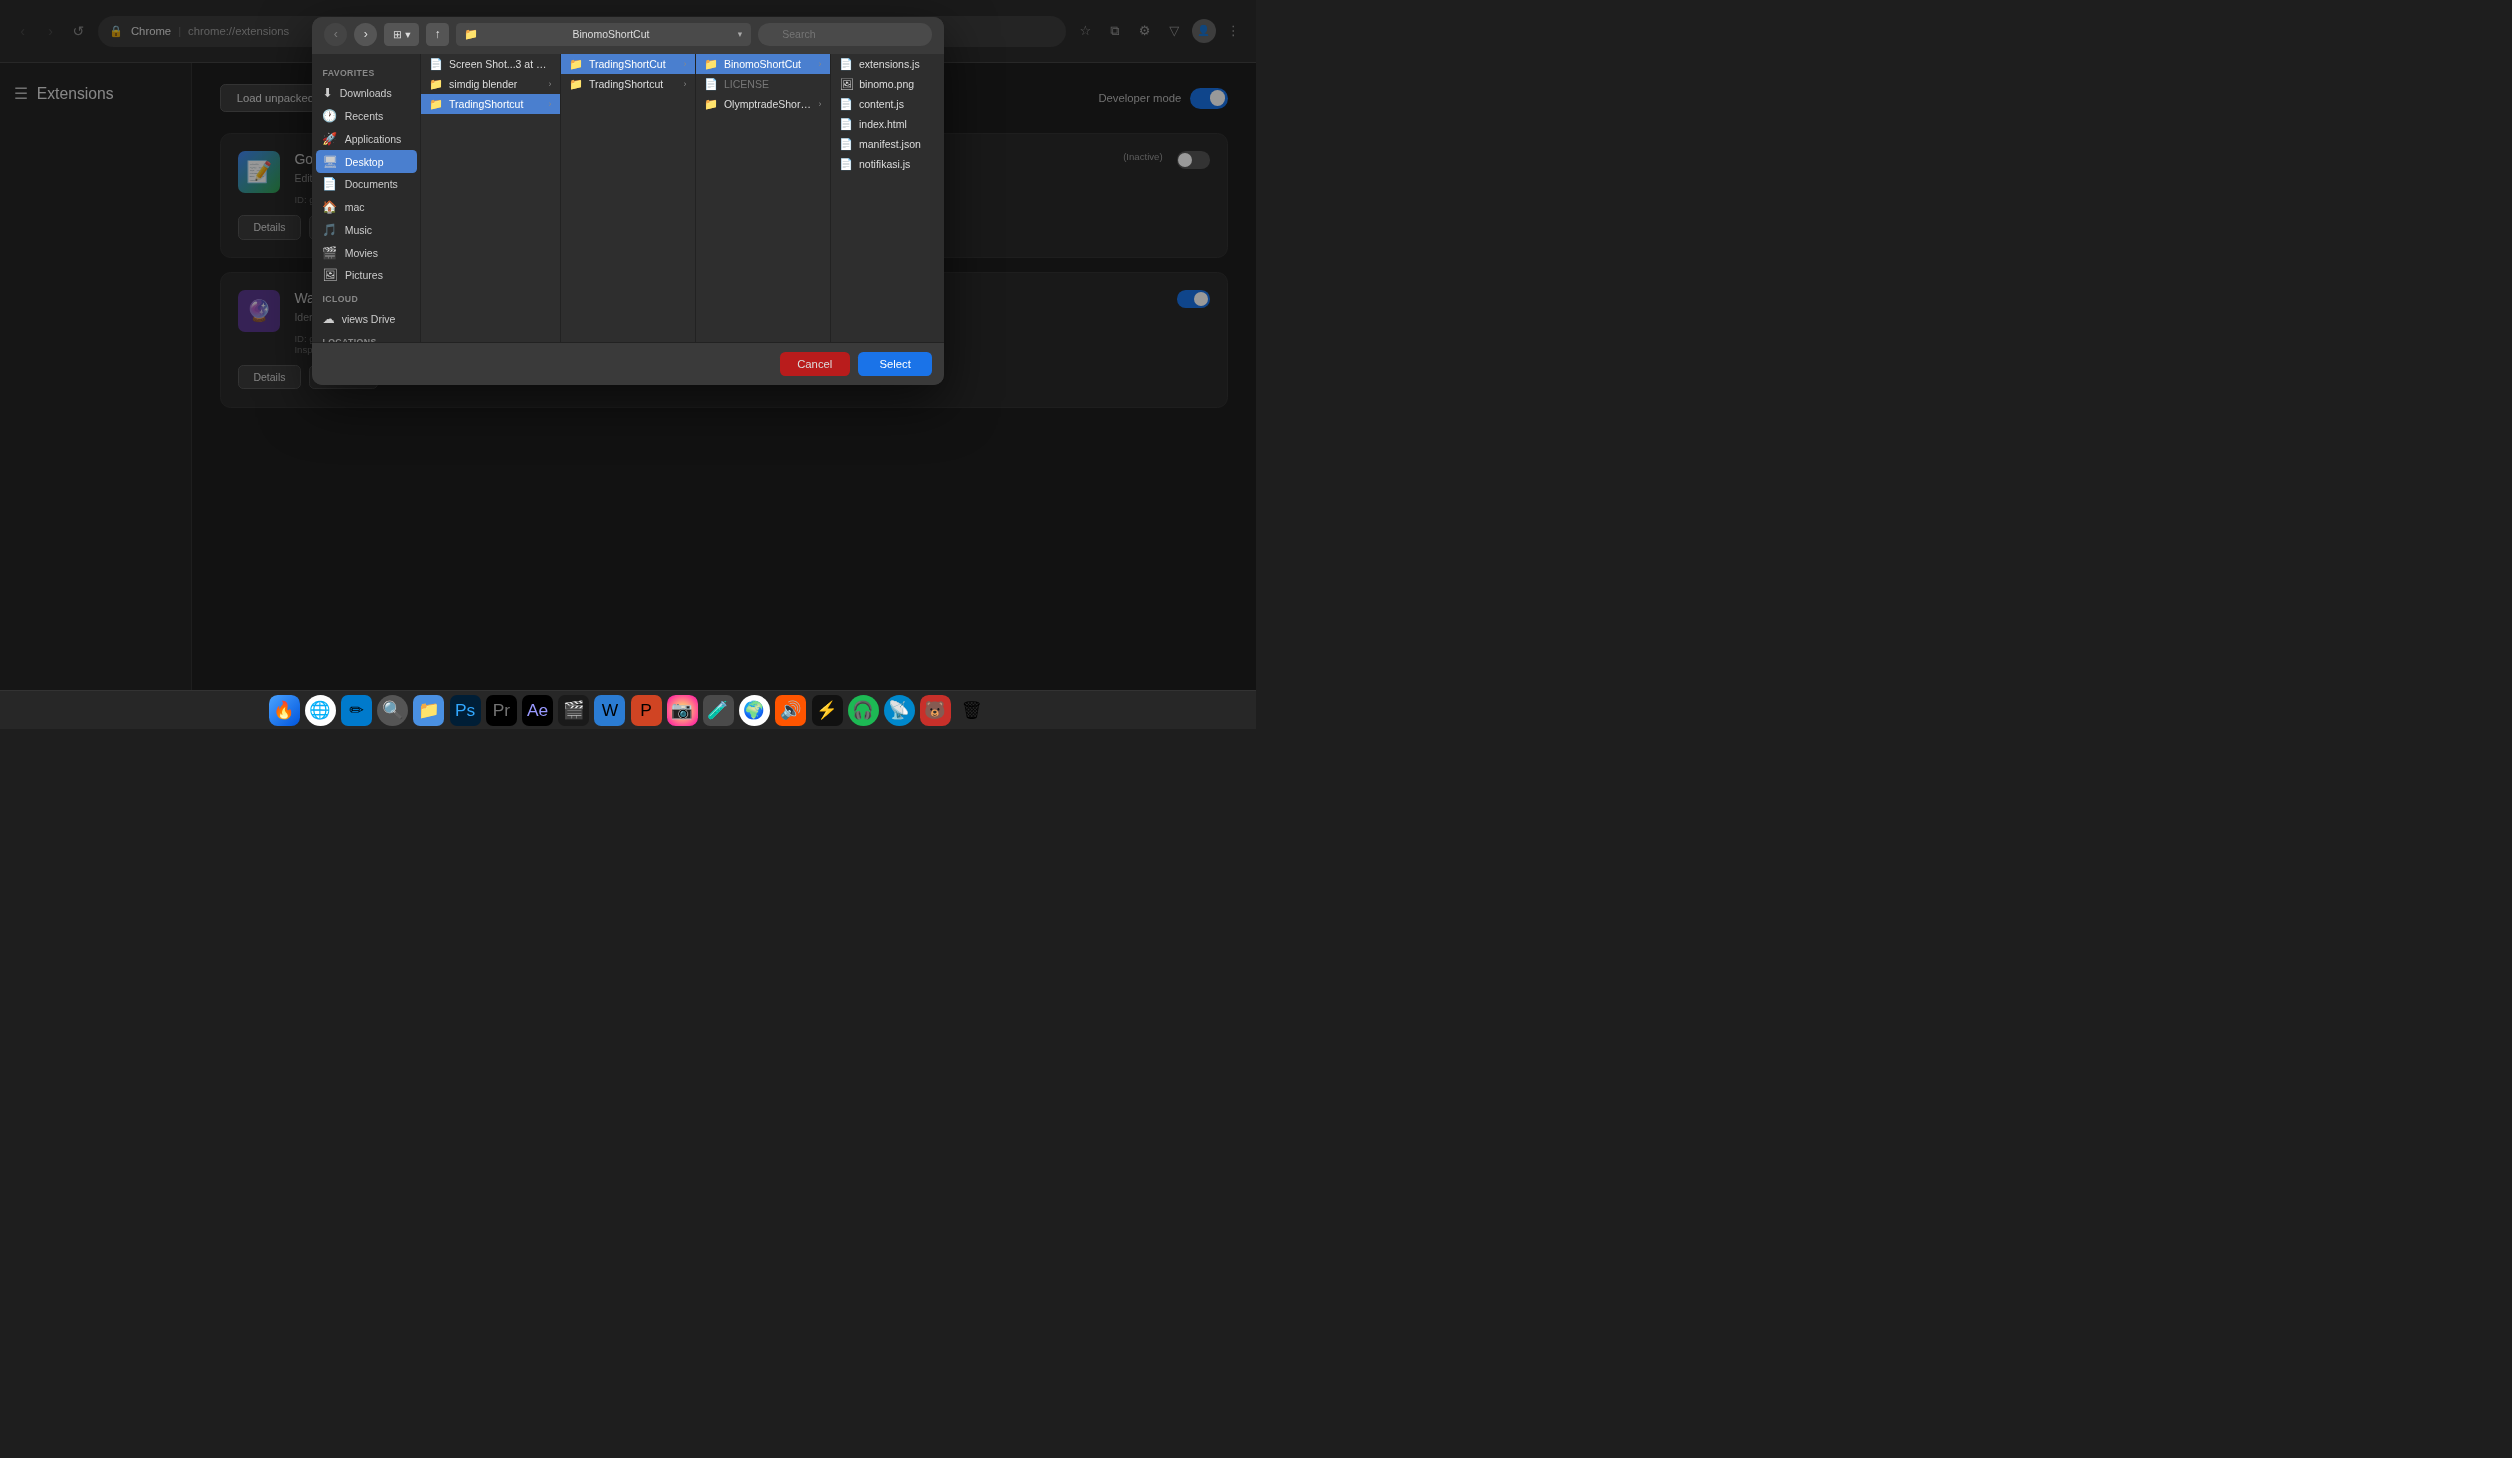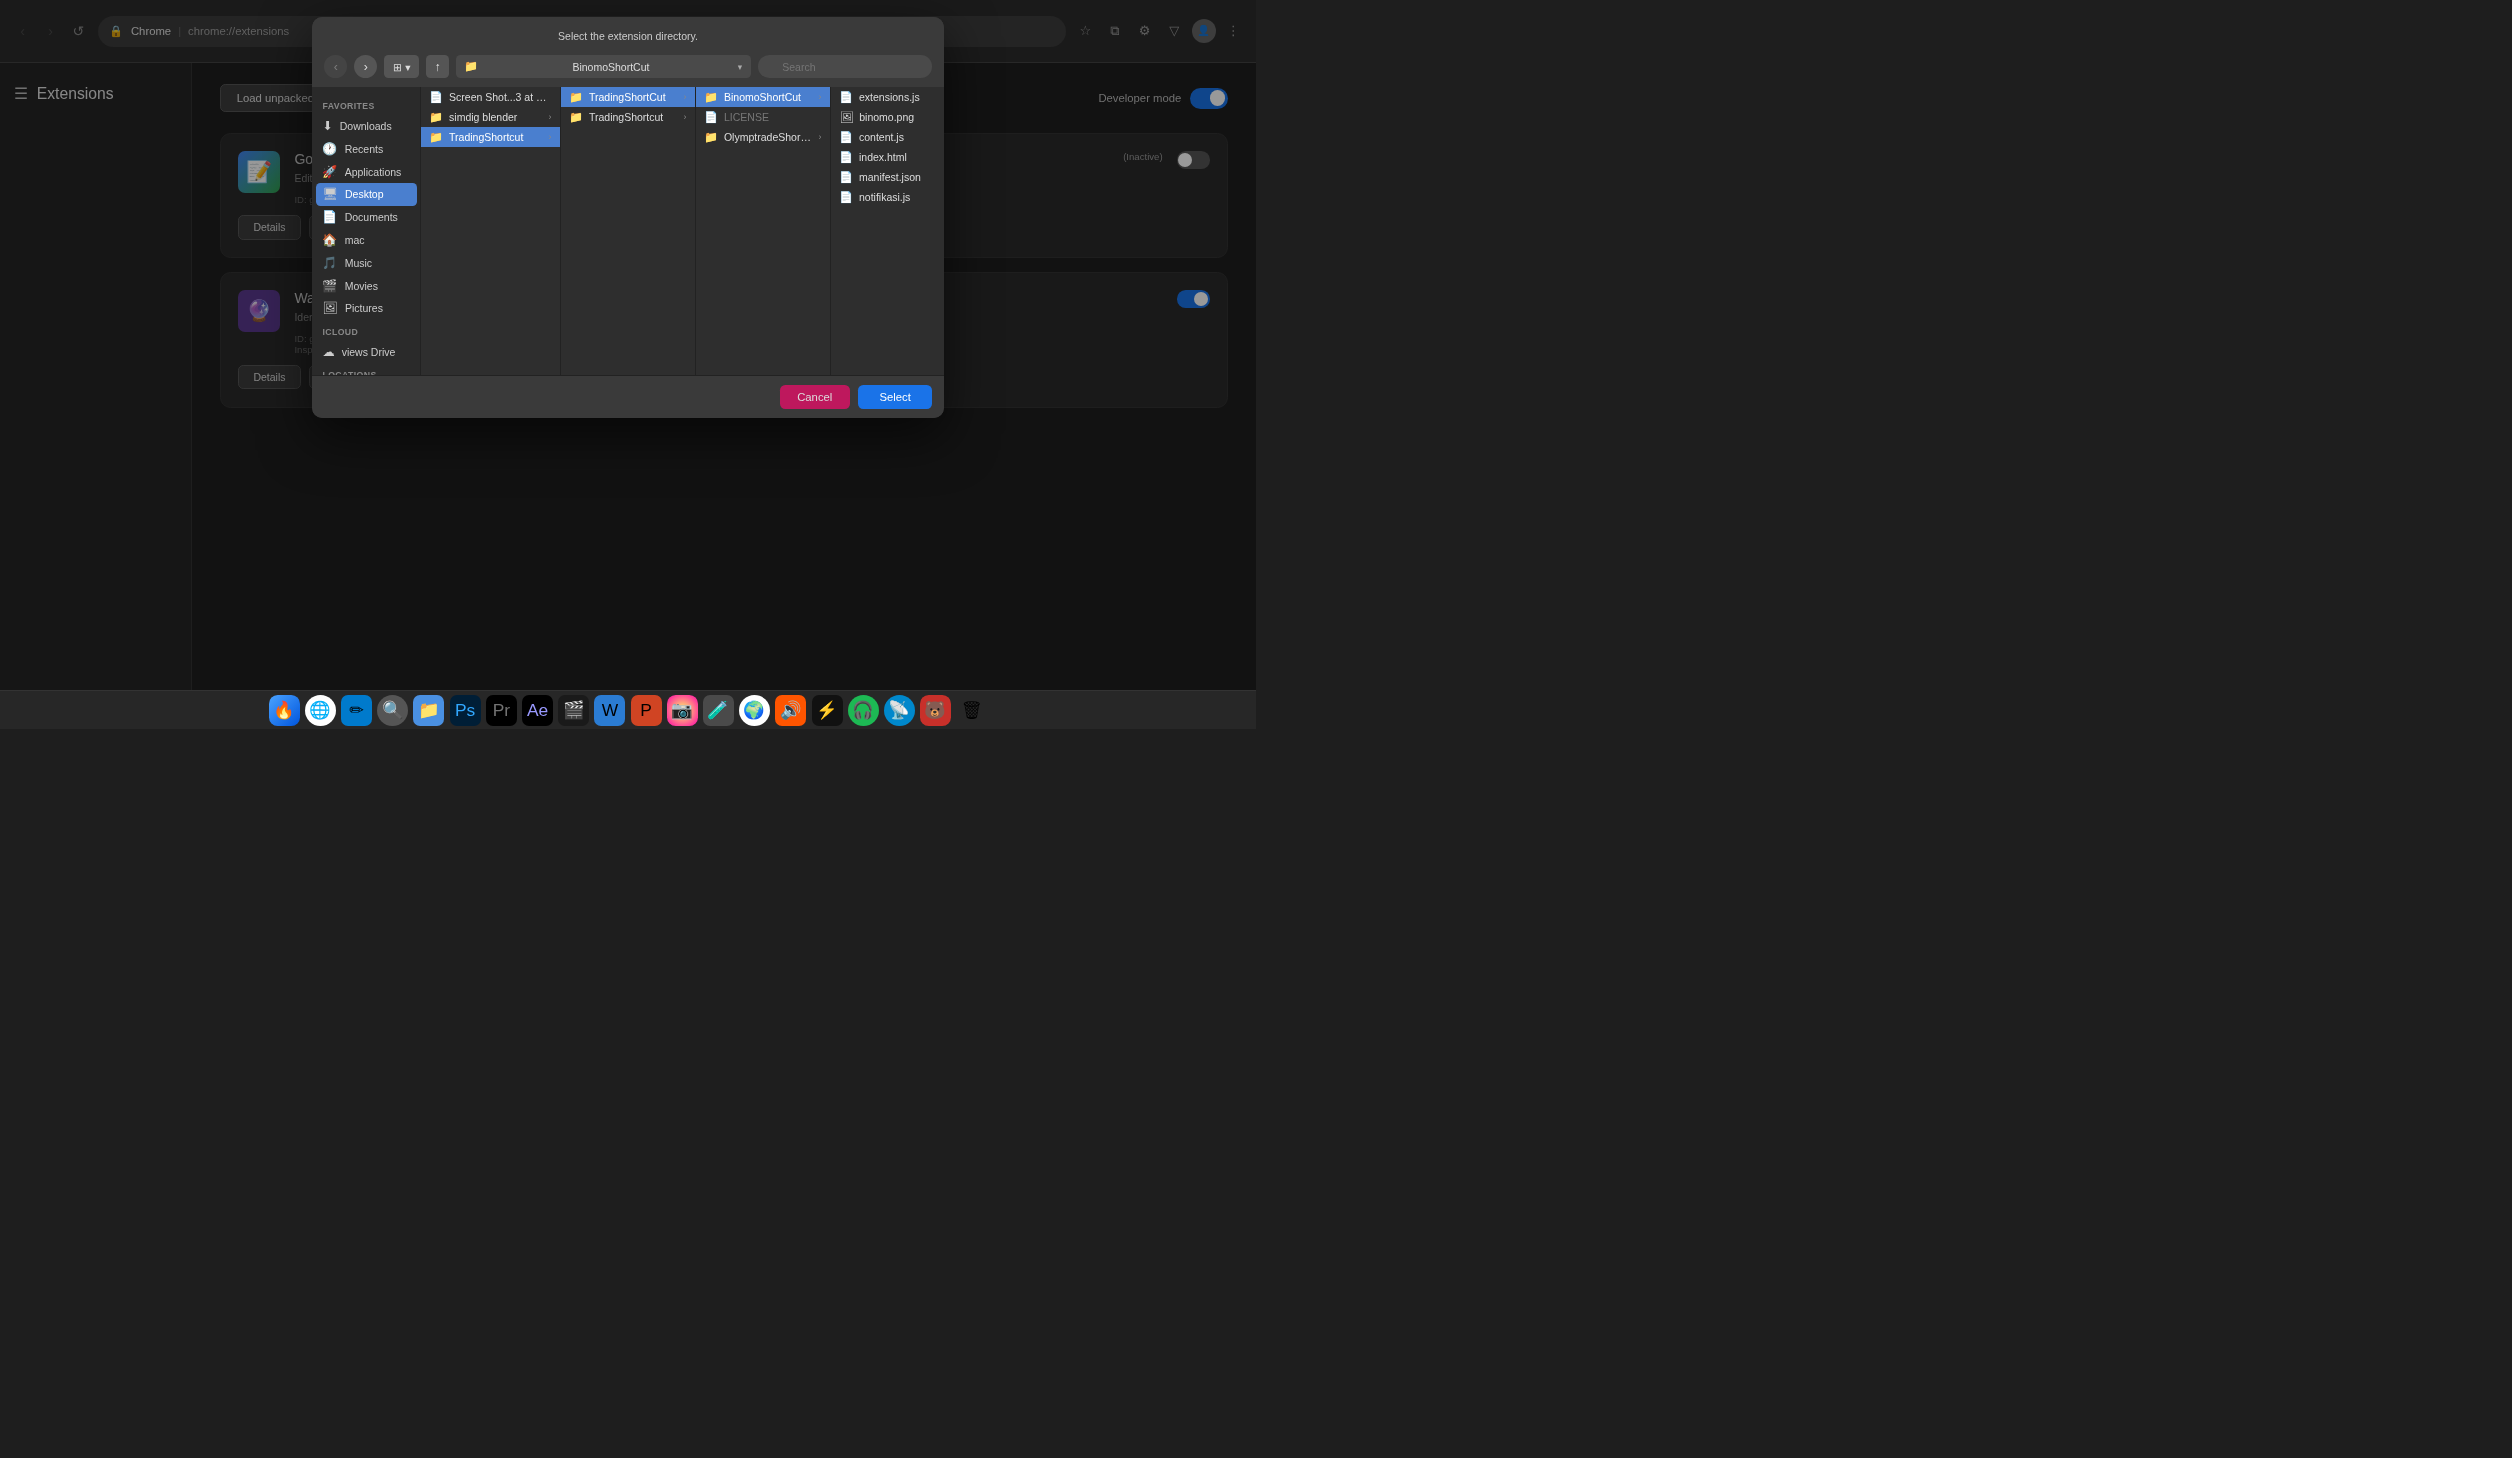--- a/index.html
+++ b/index.html
@@ -429,21 +429,21 @@
     .dialog-footer {
       background: #3a3a3a;
       padding: 8.7px 12.2px;
       display: flex;
       justify-content: flex-end;
       gap: 8.7px;
       border-top: 0.9px solid #222;
     }
     .cancel-btn {
       padding: 6.1px 17.4px;
-      background: #be185d;
+      background: #b91c1c;
       border: none;
       border-radius: 5.2px;
       color: #ddd;
       font-size: 11.3px;
       cursor: pointer;
     }
     .select-btn {
       padding: 6.1px 21px;
       background: #1a73e8;
       border: none;
@@ -562,23 +562,20 @@
         <button class="action-btn">Details</button>
         <button class="action-btn">Remove</button>
       </div>
     </div>
   </div>
 </div>
 
 <div class="dialog-overlay">
   <div class="file-dialog">
 
-    <div class="dialog-title-bar">
-      <span>Select the extension directory.</span>
-    </div>
 
     <div class="dialog-toolbar">
       <button class="toolbar-nav-btn disabled">‹</button>
       <button class="toolbar-nav-btn">›</button>
       <button class="view-mode-btn">
         <span>⊞</span>
         <span>▾</span>
       </button>
       <button class="dir-btn">↑</button>
       <div class="location-dropdown">

